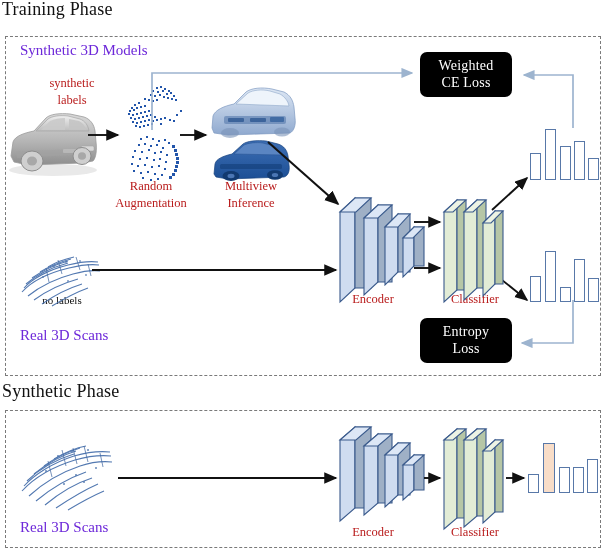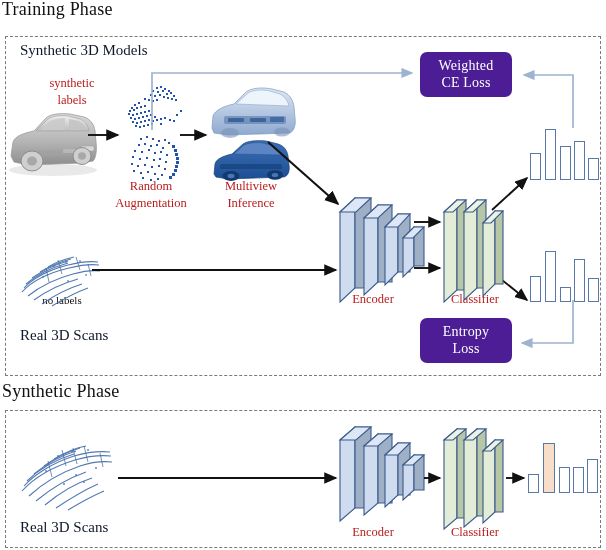--- a/index.html
+++ b/index.html
@@ -22,41 +22,41 @@
   }
 
   
   .panel{
     box-sizing:border-box;
     border:1.6px dashed #7a7a7a;
     background:transparent;
   }
   .panel-label{
     font-size:15px;
-    color:#0f172a;
+    color:#6d28d9;
     white-space:nowrap;
   }
   .small-label{
     font-size:12.5px;
     color:#b91c1c;
     text-align:center;
     line-height:1.12;
     white-space:nowrap;
   }
   .tiny-label{
     font-size:11px;
     color:#111;
     text-align:center;
     white-space:nowrap;
   }
 
   
   .loss-box{
     box-sizing:border-box;
-    background:#4c1d95;
+    background:#000000;
     border-radius:7px;
     color:#ffffff;
     font-size:14px;
     line-height:1.18;
     display:flex;
     flex-direction:column;
     align-items:center;
     justify-content:center;
     text-align:center;
     letter-spacing:.2px;

